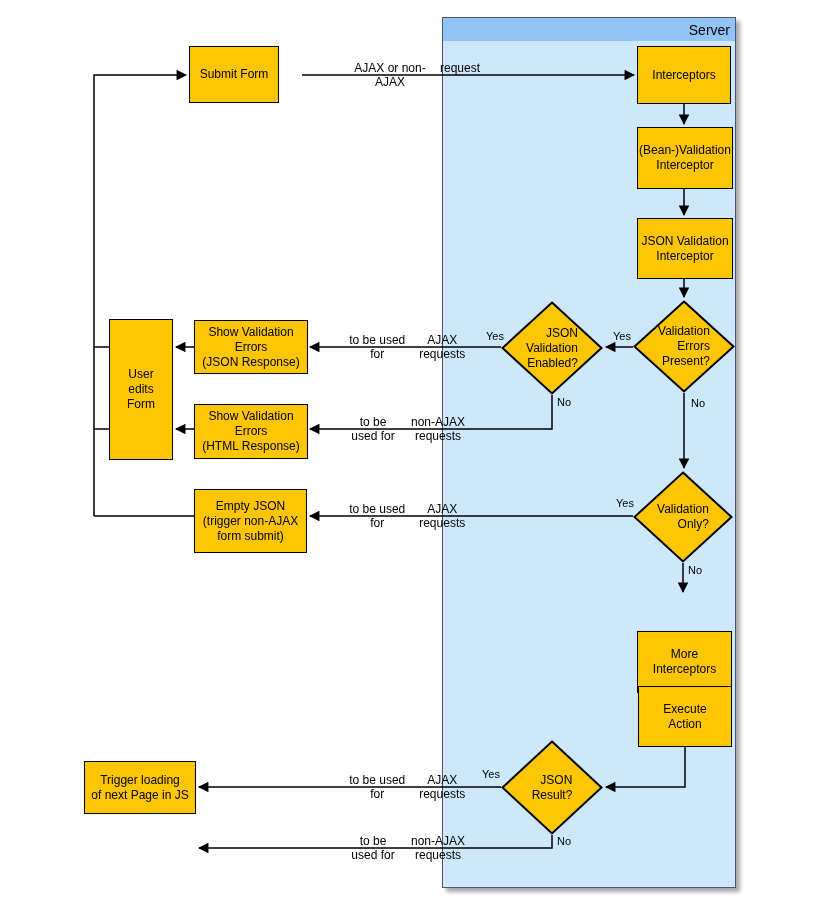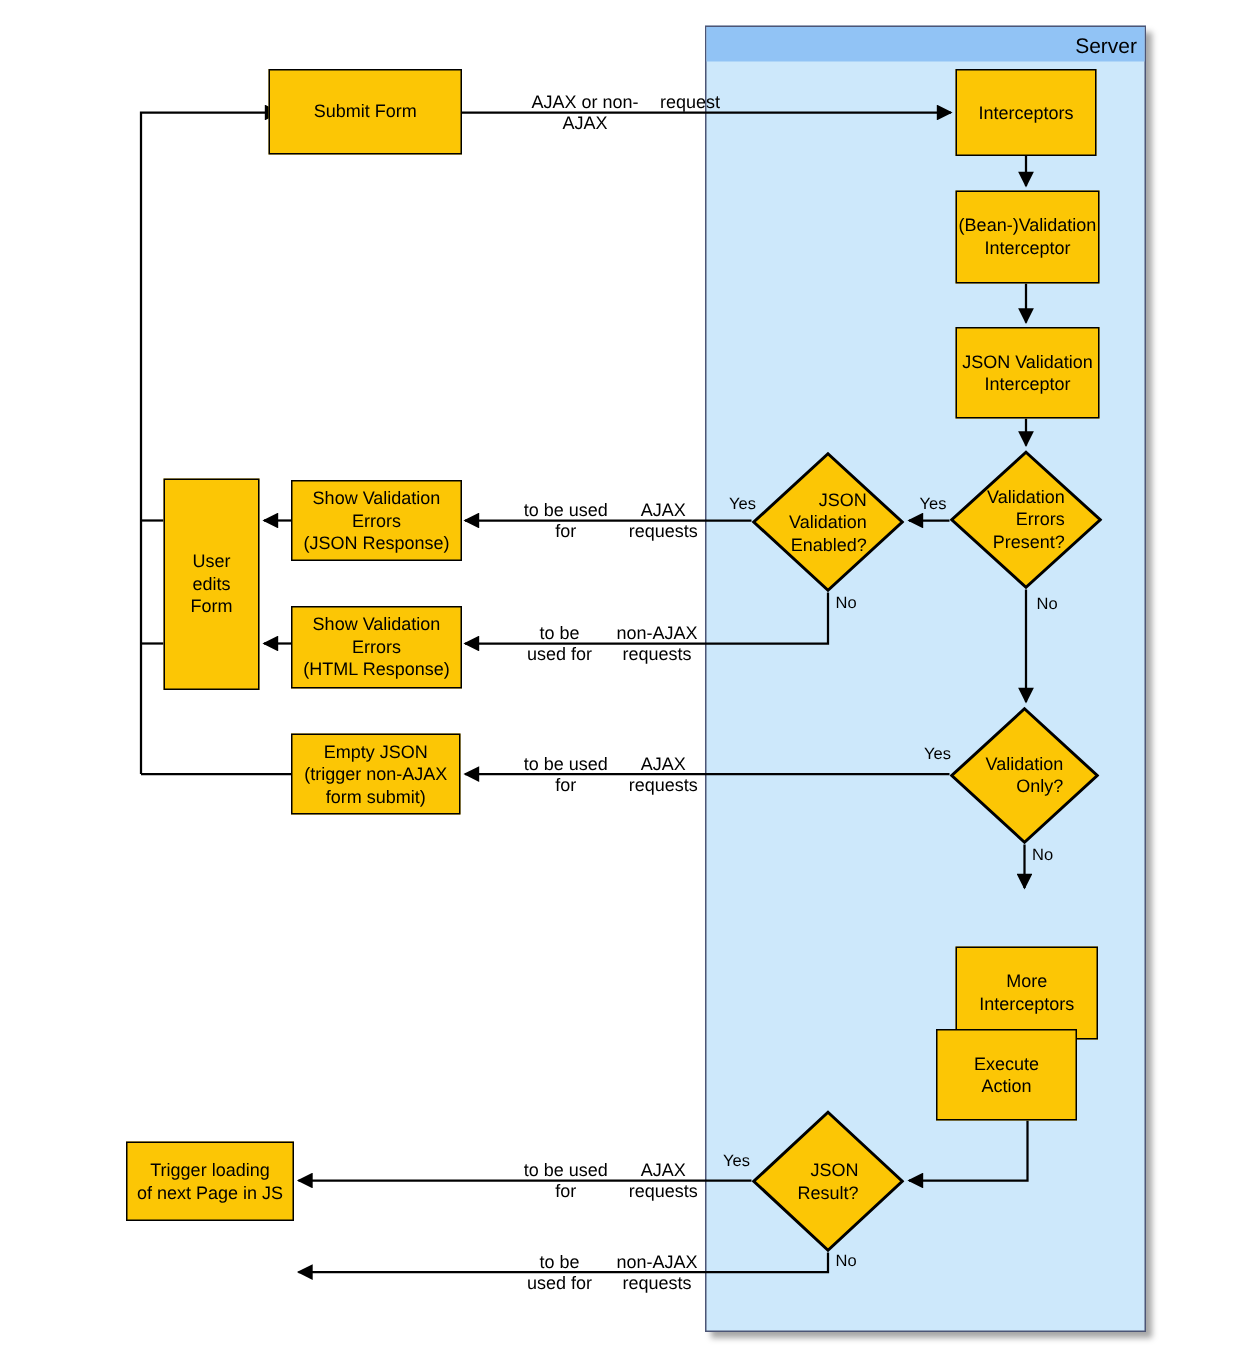--- a/index.html
+++ b/index.html
@@ -85,21 +85,21 @@
     z-index: 4;
     font-size: 11px;
     text-align: right;
   }
 </style>
 </head>
 <body>
 
 <div class="canvas">
 
-  <div class="lane lane-server" style="left:470px; top:17px; width:294px; height:871px;">
+  <div class="lane lane-server" style="left:442px; top:17px; width:294px; height:871px;">
     <div class="lane-header">
       <span>Server</span>
     </div>
   </div>
 
   <svg class="edges">
     <defs>
       <marker id="arrow" viewBox="0 0 10 10" refX="9" refY="5" markerWidth="9" markerHeight="7" orient="auto-start-reverse">
         <path d="M0,0 L10,5 L0,10 z" fill="#000"></path>
       </marker>
@@ -119,39 +119,39 @@
     <polyline points="684,657 684,683" marker-end="url(#arrow)"></polyline>
     <polyline points="685,747 685,787 606,787" marker-end="url(#arrow)"></polyline>
     <polyline points="501,787 199,787" marker-end="url(#arrow)"></polyline>
     <polyline points="552,835 552,848 199,848" marker-end="url(#arrow)"></polyline>
     <line x1="109" y1="347" x2="94" y2="347"></line>
     <line x1="109" y1="429" x2="94" y2="429"></line>
     <line x1="194" y1="516" x2="94" y2="516"></line>
     <polyline points="94,516 94,75 186,75" marker-end="url(#arrow)"></polyline>
   </svg>
 
-  <div class="node" style="left:179px; top:46px; width:129px; height:57px;">
+  <div class="node" style="left:189px; top:46px; width:90px; height:57px;">
     <span class="node-label">Submit Form</span>
   </div>
   <div class="node" style="left:194px; top:320px; width:114px; height:54px;">
     <span class="node-label">Show Validation
 Errors
 (JSON Response)</span>
   </div>
   <div class="node" style="left:109px; top:319px; width:64px; height:141px;">
     <span class="node-label">User
 edits
 Form</span>
   </div>
   <div class="node" style="left:194px; top:404px; width:114px; height:55px;">
     <span class="node-label">Show Validation
 Errors
 (HTML Response)</span>
   </div>
-  <div class="node" style="left:194px; top:489px; width:113px; height:54px;">
+  <div class="node" style="left:194px; top:489px; width:113px; height:64px;">
     <span class="node-label">Empty JSON
 (trigger non-AJAX
 form submit)</span>
   </div>
   <div class="node" style="left:84px; top:761px; width:112px; height:53px;">
     <span class="node-label">Trigger loading
 of next Page in JS</span>
   </div>
 
   <div class="node" style="left:637px; top:46px; width:94px; height:58px;">
@@ -162,21 +162,21 @@
 Interceptor</span>
   </div>
   <div class="node" style="left:637px; top:218px; width:96px; height:61px;">
     <span class="node-label">JSON Validation
 Interceptor</span>
   </div>
   <div class="node" style="left:637px; top:595px; width:95px; height:62px;margin-top:36px;">
     <span class="node-label">More
 Interceptors</span>
   </div>
-  <div class="node" style="left:624px; top:686px; width:94px; height:61px;">
+  <div class="node" style="left:638px; top:686px; width:94px; height:61px;">
     <span class="node-label">Execute
 Action</span>
   </div>
 
   <div class="diamond" style="left:633px; top:300px; width:102px; height:93px;">
     <svg class="diamond-shape" viewBox="0 0 102 93" preserveAspectRatio="none">
         <polygon points="51,1.5 100.5,46.5 51,91.5 1.5,46.5"></polygon>
       </svg>
     <span class="node-label">Validation
 Errors

